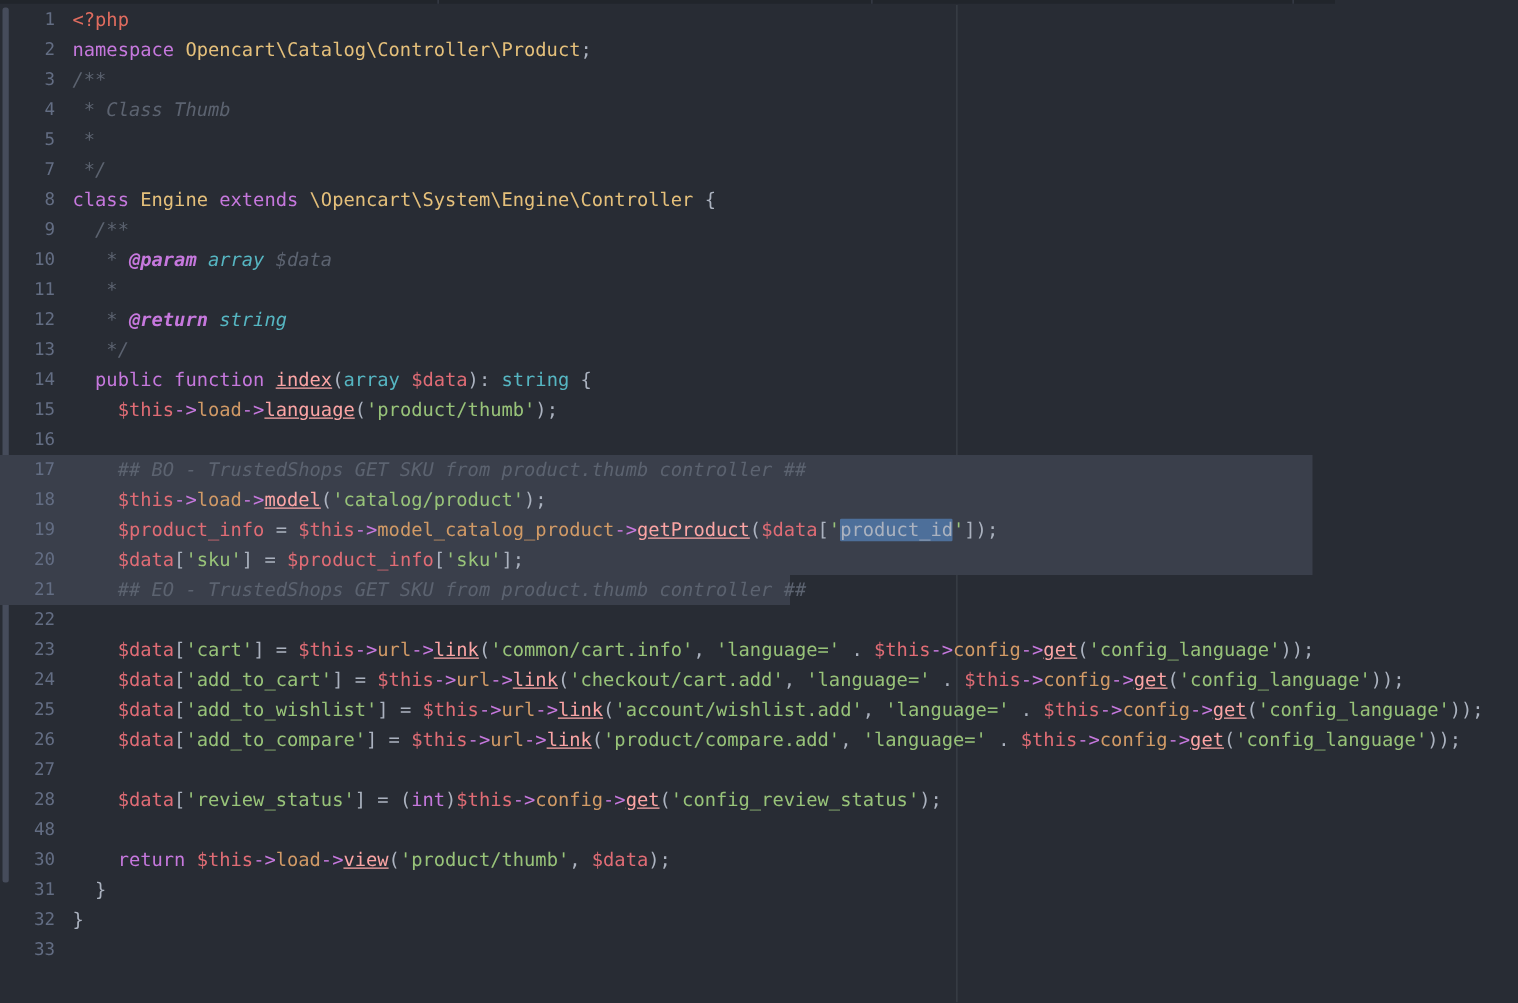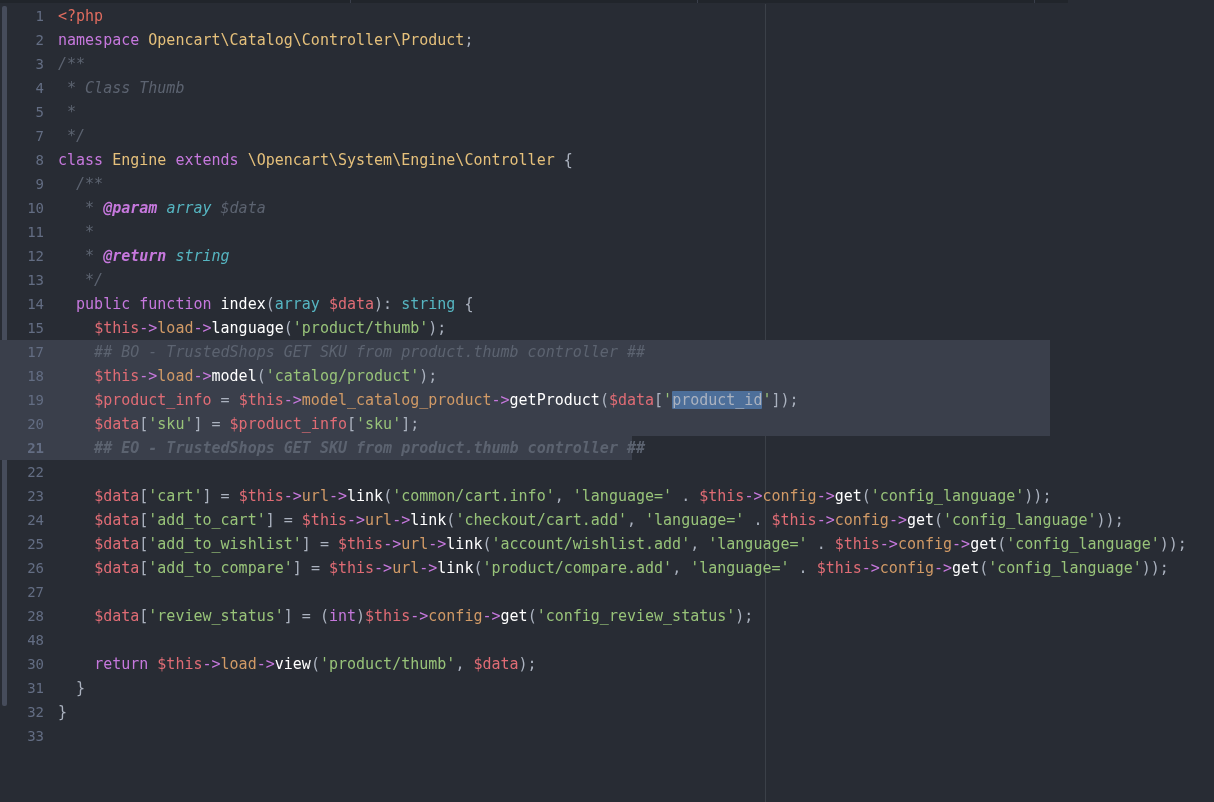--- a/index.html
+++ b/index.html
@@ -90,21 +90,21 @@
   }
   .line.hl-partial { background: transparent; }
   .line.hl-partial .hlbg {
     position: absolute;
     left: 0; top: 0; bottom: 0;
     width: 632px;
     background: #3a3f4b;
     z-index: 0;
   }
   .line.hl-partial .ln,
-  .line.hl-partial .src { position: relative; z-index: 1; font-weight: bold; }
+  .line.hl-partial .src { position: relative; z-index: 1; }
 
   .ln {
     display: inline-block;
     width: 44px;
     text-align: right;
     color: #636d83;
     font-size: 14px;
     vertical-align: top;
     -webkit-user-select: none;
     user-select: none;
@@ -116,21 +116,21 @@
   }
 
   
   .t-tag      { color: #e06c5f; }   
   .t-kw       { color: #c678dd; }   
   .t-ns       { color: #e5c07b; }   
   .t-cmt      { color: #5c6370; font-style: italic; }
   .t-doctag   { color: #c678dd; font-style: italic; font-weight: bold; }
   .t-doctype  { color: #56b6c2; font-style: italic; }
   .t-docvar   { color: #5c6370; font-style: italic; }
-  .t-fn       { color: #ffffff; }   
+  .t-fn       { color: #fca5a5; text-decoration: underline; }   
   .t-type     { color: #56b6c2; }   
   .t-var      { color: #e06c75; }   
   .t-prop     { color: #d19a66; }   
   .t-arrow    { color: #c678dd; }   
   .t-str      { color: #98c379; }   
   .t-punct    { color: #abb2bf; }
   .t-op       { color: #abb2bf; }
   .t-cast     { color: #c678dd; }
 
   .sel {
@@ -177,20 +177,21 @@
     <div class="line"><span class="ln">11</span><span class="src"><span class="t-cmt">   *</span></span></div>
 
     <div class="line"><span class="ln">12</span><span class="src"><span class="t-cmt">   * </span><span class="t-doctag">@return</span> <span class="t-doctype">string</span></span></div>
 
     <div class="line"><span class="ln">13</span><span class="src"><span class="t-cmt">   */</span></span></div>
 
     <div class="line"><span class="ln">14</span><span class="src">  <span class="t-kw">public function</span> <span class="t-fn">index</span><span class="t-punct">(</span><span class="t-type">array</span> <span class="t-var">$data</span><span class="t-punct">):</span> <span class="t-type">string</span> <span class="t-punct">{</span></span></div>
 
     <div class="line"><span class="ln">15</span><span class="src">    <span class="t-var">$this</span><span class="t-arrow">-&gt;</span><span class="t-prop">load</span><span class="t-arrow">-&gt;</span><span class="t-fn">language</span><span class="t-punct">(</span><span class="t-str">'product/thumb'</span><span class="t-punct">);</span></span></div>
 
+    <div class="line"><span class="ln">16</span><span class="src"></span></div>
 
     <div class="line hl"><span class="ln">17</span><span class="src"><span class="t-cmt">    ## BO - TrustedShops GET SKU from product.thumb controller ##</span></span></div>
 
     <div class="line hl"><span class="ln">18</span><span class="src">    <span class="t-var">$this</span><span class="t-arrow">-&gt;</span><span class="t-prop">load</span><span class="t-arrow">-&gt;</span><span class="t-fn">model</span><span class="t-punct">(</span><span class="t-str">'catalog/product'</span><span class="t-punct">);</span></span></div>
 
     <div class="line hl"><span class="ln">19</span><span class="src">    <span class="t-var">$product_info</span> <span class="t-op">=</span> <span class="t-var">$this</span><span class="t-arrow">-&gt;</span><span class="t-prop">model_catalog_product</span><span class="t-arrow">-&gt;</span><span class="t-fn">getProduct</span><span class="t-punct">(</span><span class="t-var">$data</span><span class="t-punct">[</span><span class="t-str">'</span><span class="sel">product_id</span><span class="t-str">'</span><span class="t-punct">]);</span></span></div>
 
     <div class="line hl"><span class="ln">20</span><span class="src">    <span class="t-var">$data</span><span class="t-punct">[</span><span class="t-str">'sku'</span><span class="t-punct">]</span> <span class="t-op">=</span> <span class="t-var">$product_info</span><span class="t-punct">[</span><span class="t-str">'sku'</span><span class="t-punct">];</span></span></div>
 
     <div class="line hl-partial"><span class="hlbg"></span><span class="ln">21</span><span class="src"><span class="t-cmt">    ## EO - TrustedShops GET SKU from product.thumb controller ##</span></span></div>

